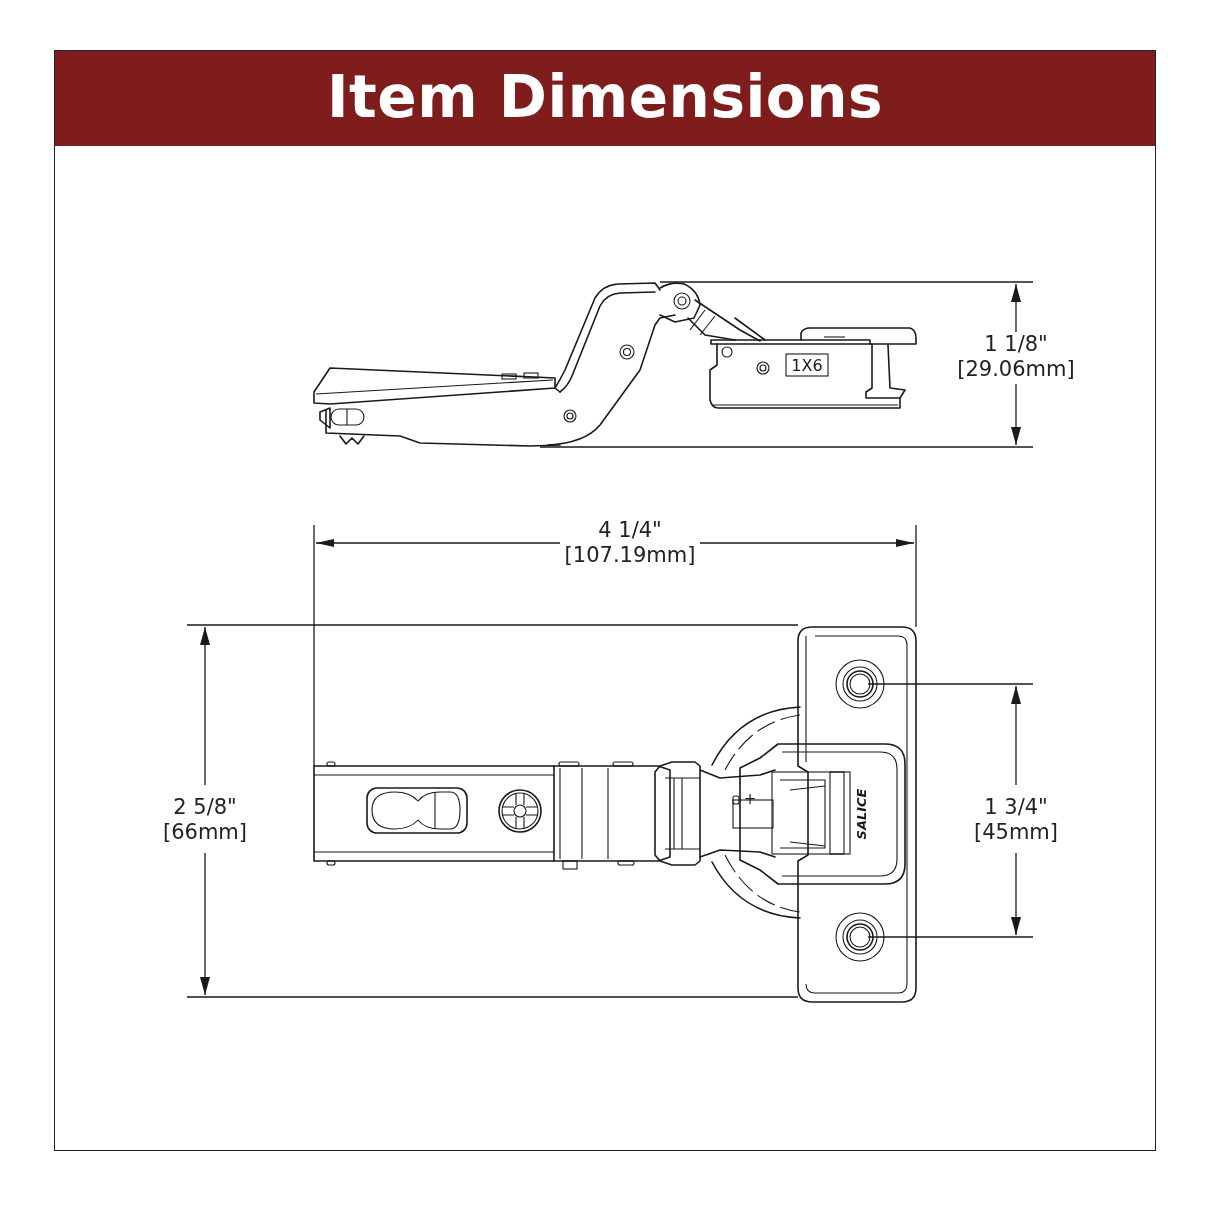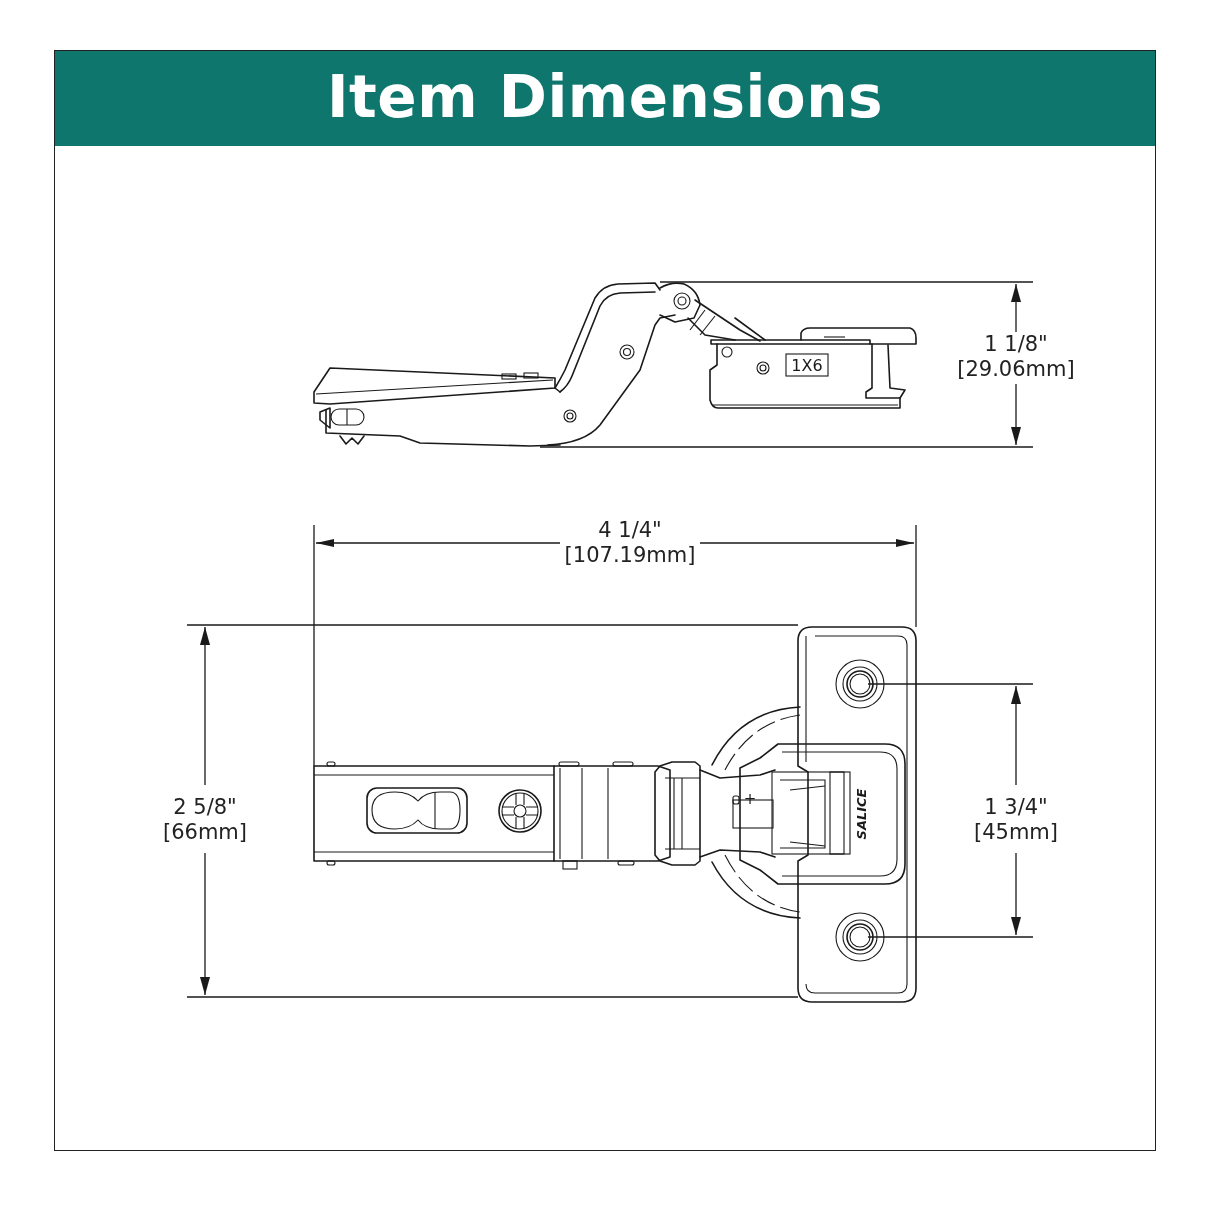--- a/index.html
+++ b/index.html
@@ -1,18 +1,18 @@
 <!DOCTYPE html>
 <html><head>
 <meta charset="utf-8">
 <style>
   html, body { margin:0; padding:0; background:#ffffff; }
   body { width:1214px; height:1214px; position:relative; overflow:hidden; font-family:"DejaVu Sans", "Liberation Sans", sans-serif; }
   .frame { position:absolute; left:54px; top:50px; width:1102px; height:1101px; border:1.5px solid #222; box-sizing:border-box; }
-  .header { position:absolute; left:0; top:0; width:100%; height:95px; background:#0f766e; display:flex; align-items:center; justify-content:center; }
+  .header { position:absolute; left:0; top:0; width:100%; height:95px; background:#7f1d1d; display:flex; align-items:center; justify-content:center; }
   .header-title { color:#fff; font-family:"DejaVu Sans", sans-serif; font-weight:bold; font-size:58px; letter-spacing:0.5px; line-height:1; margin-top:-4px; }
   svg.drawing { position:absolute; left:0; top:0; width:1214px; height:1214px; }
   .dim-label { position:absolute; text-align:center; font-family:"DejaVu Sans", sans-serif; font-size:21px; color:#222; line-height:25px; font-weight:normal; background:#fff; white-space:nowrap; }
   .dim-label span { display:block; }
   .ln { fill:none; stroke:#1a1a1a; stroke-width:1.6; stroke-linejoin:round; stroke-linecap:round; }
   .ln-thin { fill:none; stroke:#1a1a1a; stroke-width:1.1; }
   .dim { fill:none; stroke:#1a1a1a; stroke-width:1.3; }
   .arrow { fill:#1a1a1a; stroke:none; }
 </style>
 </head>

